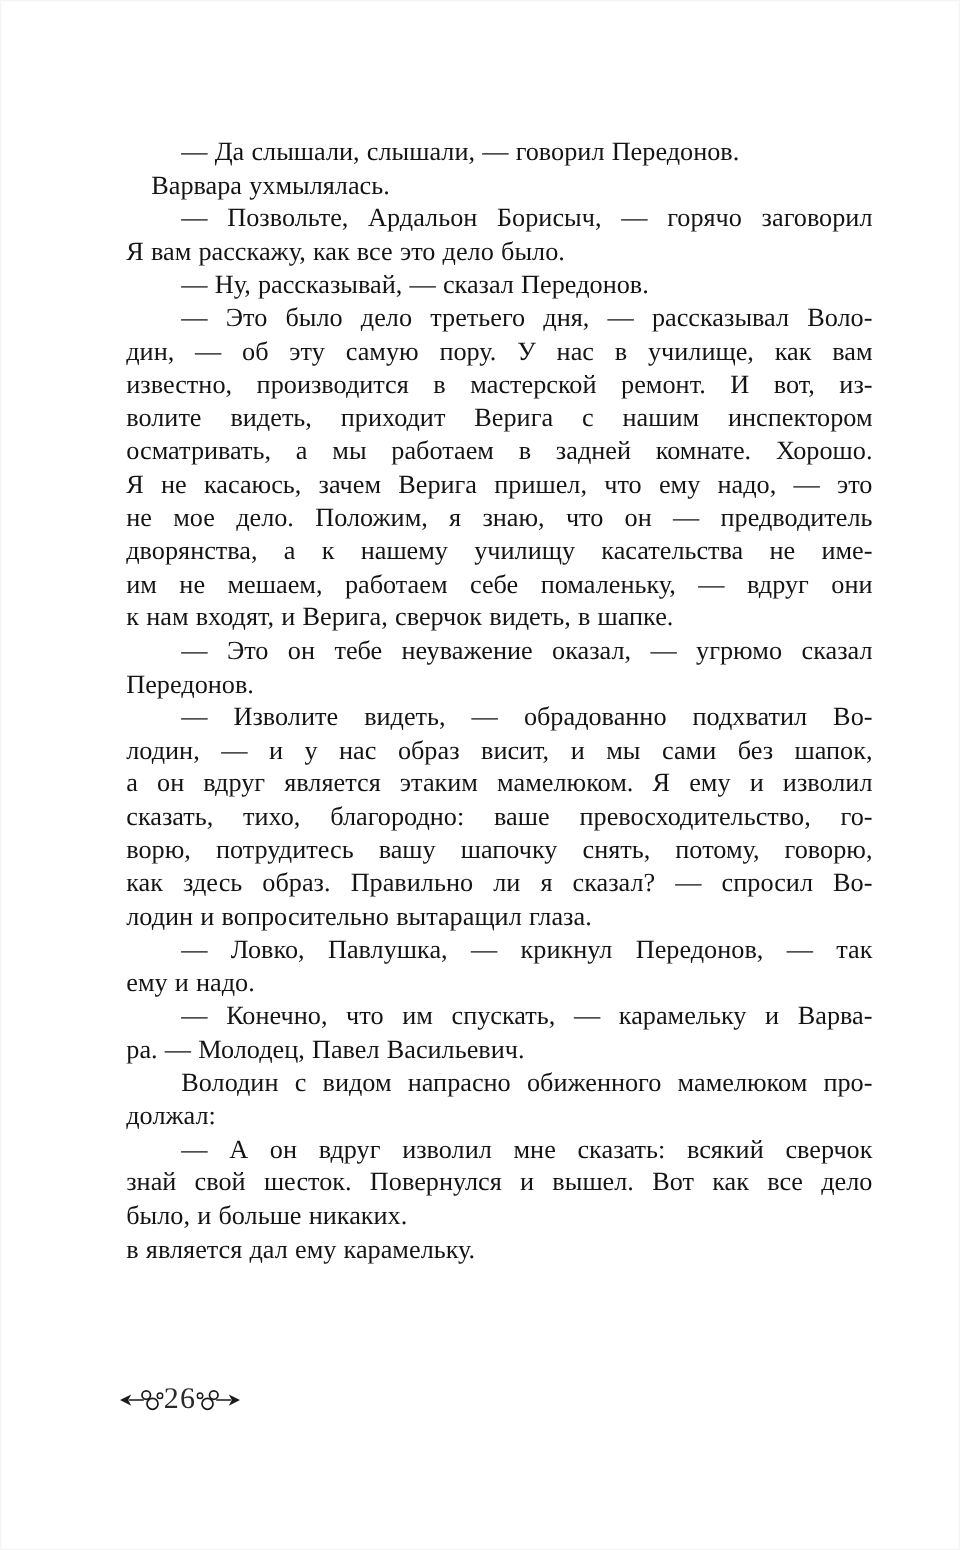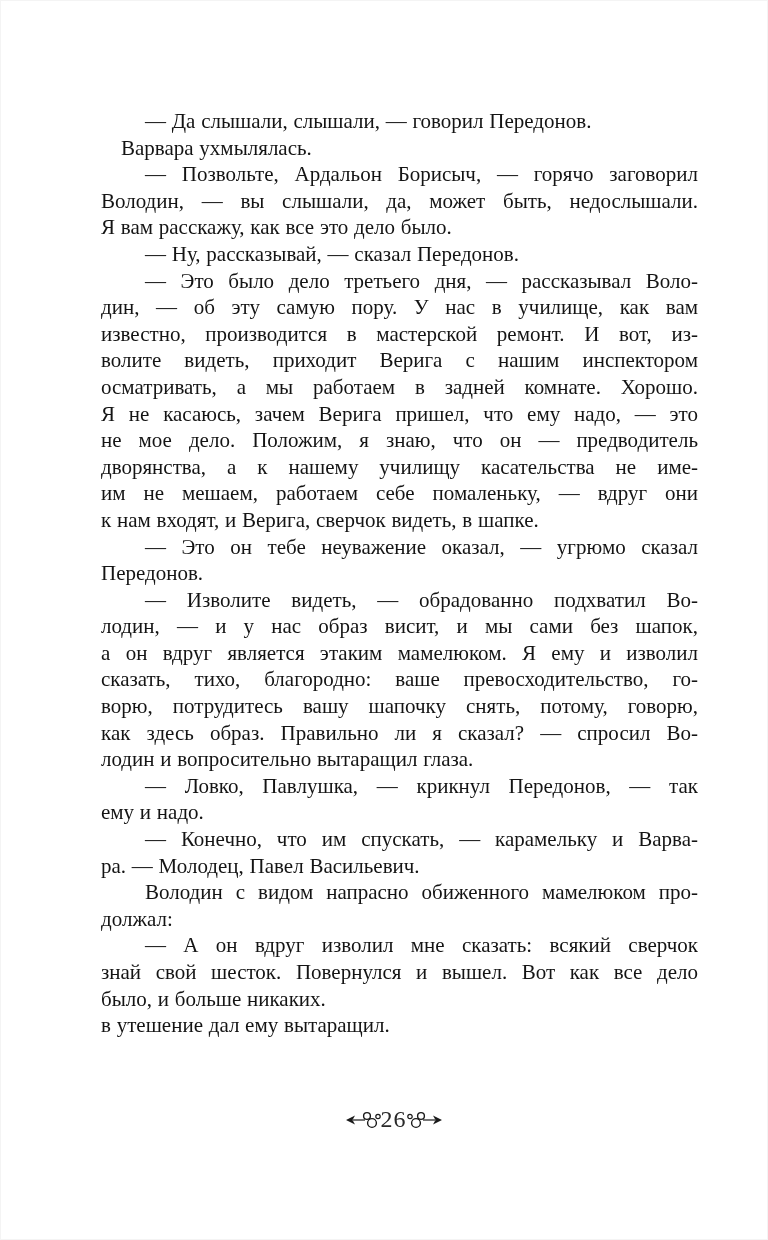--- a/index.html
+++ b/index.html
@@ -34,21 +34,20 @@
     text-align-last: left;
   }
   .line.indent-normal { padding-left: 44px; }
   .line.indent-small  { padding-left: 20px; }
   .page-footer {
     position: absolute;
     left: 95px;
     top: 1106px;
     width: 597px;
     display: flex;
-    justify-content: center;
     align-items: center;
   }
   .page-num {
     font-size: 24px;
     color: #2a2a2a;
     letter-spacing: 1px;
   }
   .orn {
     display: inline-flex;
     align-items: center;
@@ -57,21 +56,20 @@
 </style>
 </head>
 <body>
 
 <div class="book-page">
 
   <div class="text-block" id="text-block">
       <div class="line indent-normal last">— Да слышали, слышали, — говорил Передонов.</div>
       <div class="line indent-small last">Варвара ухмылялась.</div>
       <div class="line indent-normal">— Позвольте, Ардальон Борисыч, — горячо заговорил</div>
-      <div class="line">Володин, — вы слышали, да, может быть, недослышали.</div>
       <div class="line last">Я вам расскажу, как все это дело было.</div>
       <div class="line indent-normal last">— Ну, рассказывай, — сказал Передонов.</div>
       <div class="line indent-normal">— Это было дело третьего дня, — рассказывал Воло-</div>
       <div class="line">дин, — об эту самую пору. У нас в училище, как вам</div>
       <div class="line">известно, производится в мастерской ремонт. И вот, из-</div>
       <div class="line">волите видеть, приходит Верига с нашим инспектором</div>
       <div class="line">осматривать, а мы работаем в задней комнате. Хорошо.</div>
       <div class="line">Я не касаюсь, зачем Верига пришел, что ему надо, — это</div>
       <div class="line">не мое дело. Положим, я знаю, что он — предводитель</div>
       <div class="line">дворянства, а к нашему училищу касательства не име-</div>
@@ -88,21 +86,21 @@
       <div class="line last">лодин и вопросительно вытаращил глаза.</div>
       <div class="line indent-normal">— Ловко, Павлушка, — крикнул Передонов, — так</div>
       <div class="line last">ему и надо.</div>
       <div class="line indent-normal">— Конечно, что им спускать, — карамельку и Варва-</div>
       <div class="line last">ра. — Молодец, Павел Васильевич.</div>
       <div class="line indent-normal">Володин с видом напрасно обиженного мамелюком про-</div>
       <div class="line last">должал:</div>
       <div class="line indent-normal">— А он вдруг изволил мне сказать: всякий сверчок</div>
       <div class="line">знай свой шесток. Повернулся и вышел. Вот как все дело</div>
       <div class="line last">было, и больше никаких.</div>
-      <div class="line last">в утешение дал ему вытаращил.</div>
+      <div class="line last">в является дал ему карамельку.</div>
     </div>
 
   <div class="page-footer">
     <span class="orn">
       <svg width="36" height="20" viewBox="0 0 36 20" xmlns="http://www.w3.org/2000/svg">
         <polygon points="1,10 10,5.5 7.5,10 10,14.5" fill="#1a1a1a"></polygon>
         <line x1="8" y1="10" x2="20" y2="10" stroke="#1a1a1a" stroke-width="1.2"></line>
         <circle cx="22" cy="6" r="3.4" fill="none" stroke="#1a1a1a" stroke-width="1.4"></circle>
         <circle cx="27" cy="13" r="4.4" fill="none" stroke="#1a1a1a" stroke-width="1.4"></circle>
         <circle cx="33" cy="6.5" r="2.2" fill="none" stroke="#1a1a1a" stroke-width="1.2"></circle>

